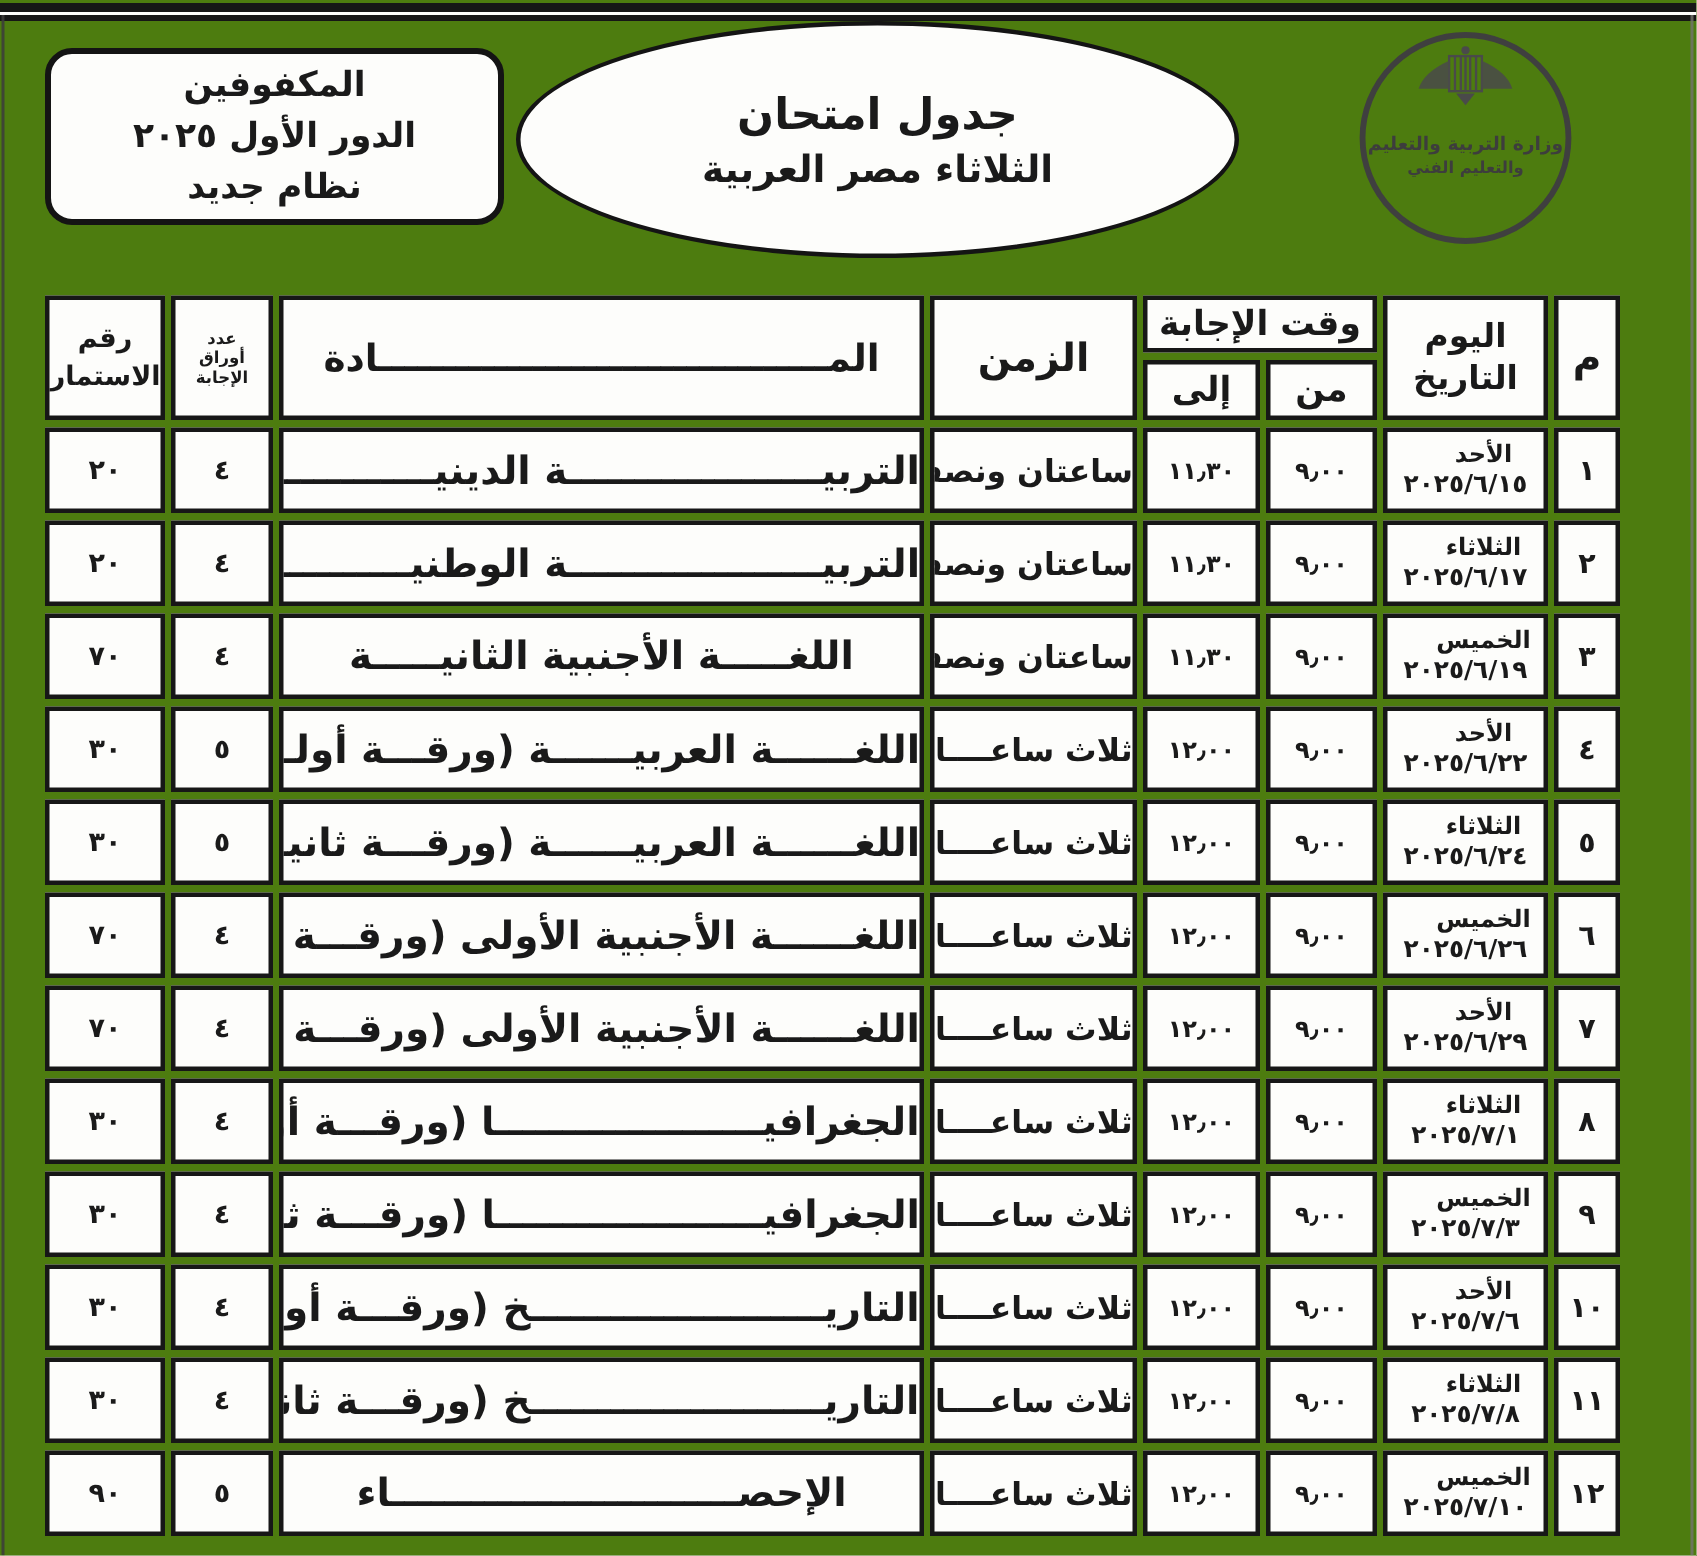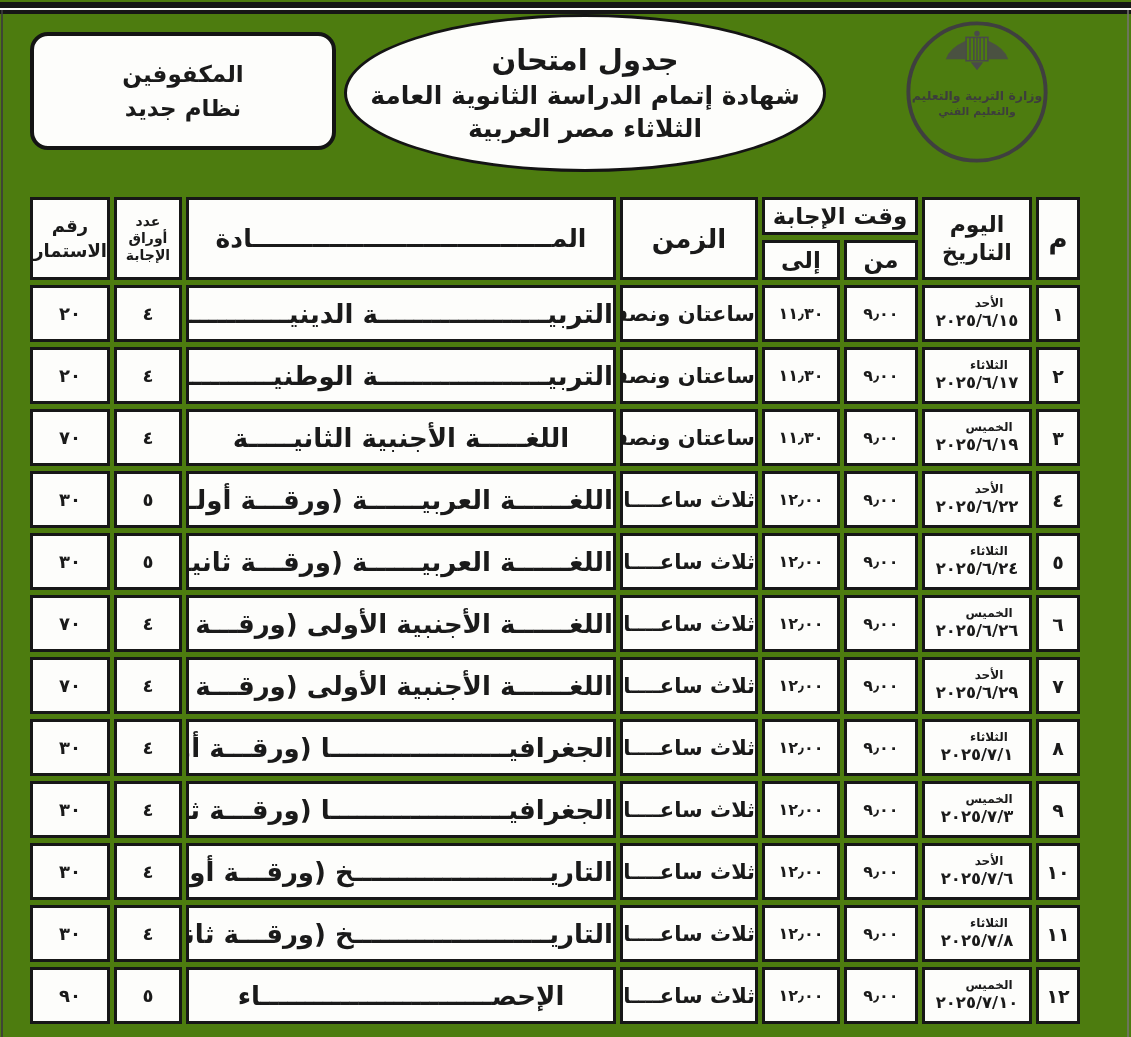--- a/index.html
+++ b/index.html
@@ -43,47 +43,47 @@
   }
   .sched thead tr:first-child th{height:38px;}
   .sched thead tr:last-child th{height:40px;}
   .sched tbody td{height:57px;}
   .h-idx{font-size:26px;}
   .h-daydate{font-size:22px;line-height:1.25;margin-top:36px;}
   .h-atime{font-size:23px;}
   .h-fromto{font-size:23px;}
   .h-dur{font-size:26px;}
   .h-subj{font-size:25px;white-space:nowrap;}
-  .h-sheets{font-size:14px;line-height:1.2;}
+  .h-sheets{font-size:11px;line-height:1.2;}
   .h-form{font-size:18px;line-height:1.35;}
   .cell-index{font-size:19px;}
-  .cell-day .day{font-size:12px;line-height:1.15;margin-left:24px;}
+  .cell-day .day{font-size:16px;line-height:1.15;margin-left:24px;}
   .cell-day .date{font-size:16.5px;line-height:1.2;direction:ltr;unicode-bidi:embed;}
   .cell-time{font-size:16px;}
   .cell-dur{font-size:21px;white-space:nowrap;}
   .cell-subj{font-size:26px;white-space:nowrap;padding:0 8px;}
   .cell-num{font-size:18px;}
 </style>
 </head>
 <body>
 
 <div class="page">
 
   <div class="topbar"></div>
   <div class="edge-left"></div>
   <div class="edge-right"></div>
 
   <div class="cat-box">
     <div>المكفوفين</div>
+    <div>الدور الأول ٢٠٢٥</div>
     <div>نظام جديد</div>
   </div>
 
   <div class="title-ellipse">
     <div class="title-l1">جدول امتحان</div>
-    <div class="title-l2">شهادة إتمام الدراسة الثانوية العامة</div>
     <div class="title-l3">الثلاثاء مصر العربية</div>
   </div>
 
   <div class="seal">
     <svg viewBox="0 0 200 200">
       <circle cx="100" cy="100" r="88" fill="none" stroke="#3f3f3f" stroke-width="5"></circle>
       <path id="ringPath" d="M 37.6,64 A 72 72 0 0 0 162.4,136 A 72 72 0 0 0 37.6,64" fill="none" stroke="none"></path>
       <text font-size="12.5" letter-spacing="1" fill="#4f4f4f" font-weight="bold" font-family="DejaVu Sans, Liberation Sans, sans-serif">
         <textPath href="#ringPath" startOffset="4" textLength="400" lengthAdjust="spacingAndGlyphs">MINISTRY OF EDUCATION AND TECHNICAL EDUCATION</textPath>
       </text>

